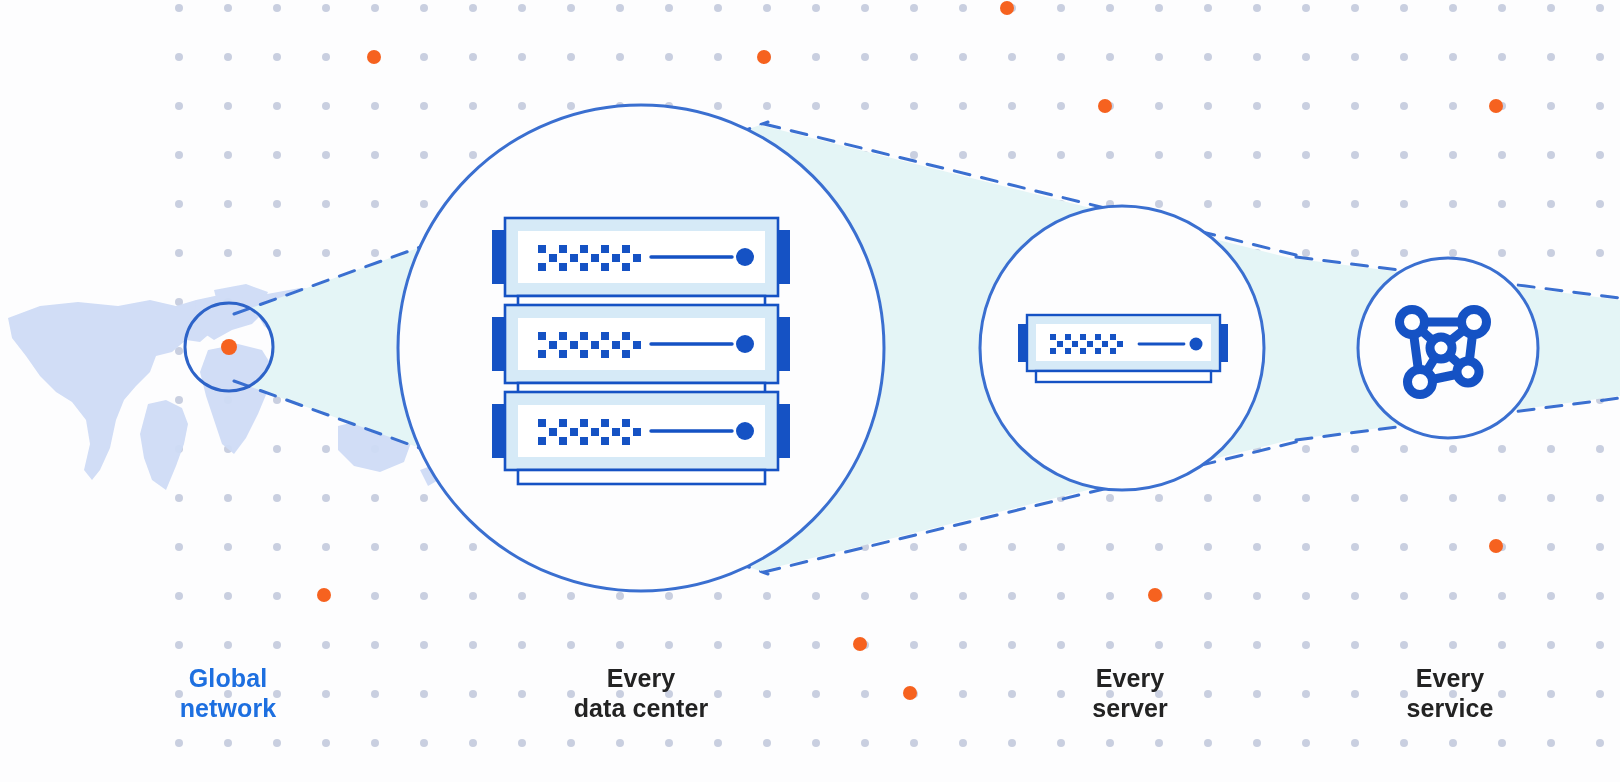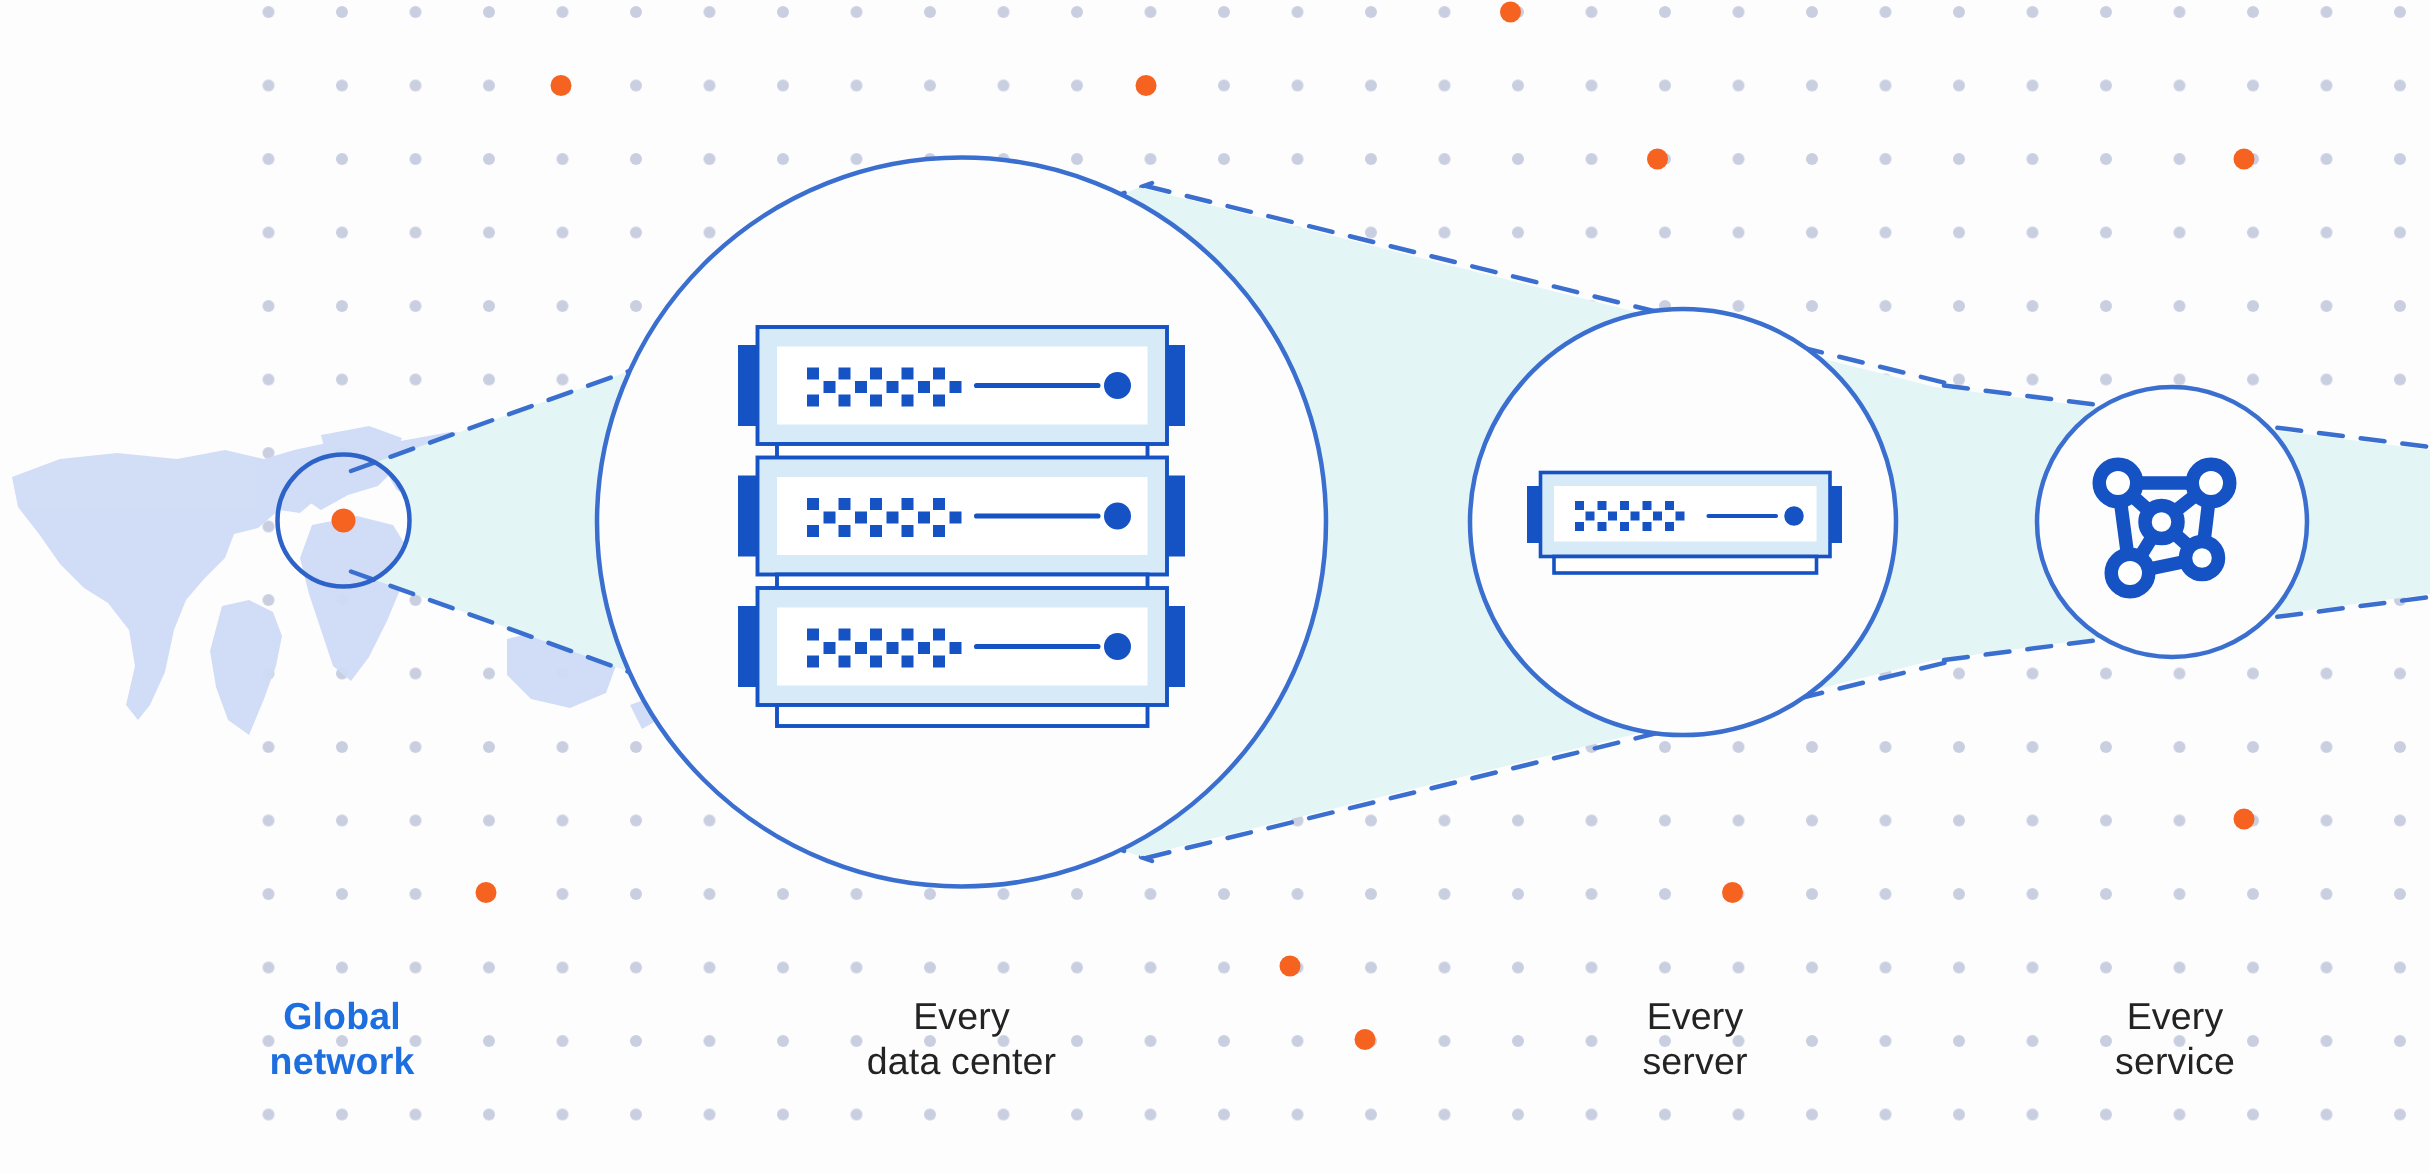--- a/index.html
+++ b/index.html
@@ -22,21 +22,21 @@
     left: 0;
     top: 0;
     width: 1620px;
     height: 782px;
   }
   .label {
     position: absolute;
     text-align: center;
     font-size: 25px;
     line-height: 30px;
-    font-weight: 400;
+    font-weight: 700;
     letter-spacing: 0.1px;
     white-space: pre-line;
   }
   .label-dark { color: #232323; }
   .label-blue { color: #1d6fe0; font-weight: 700; }
   #lbl-global   { left: 128px; top: 663px; width: 200px; }
   #lbl-dc       { left: 541px; top: 663px; width: 200px; }
   #lbl-server   { left: 1030px; top: 663px; width: 200px; }
   #lbl-service  { left: 1350px; top: 663px; width: 200px; }
 </style>

